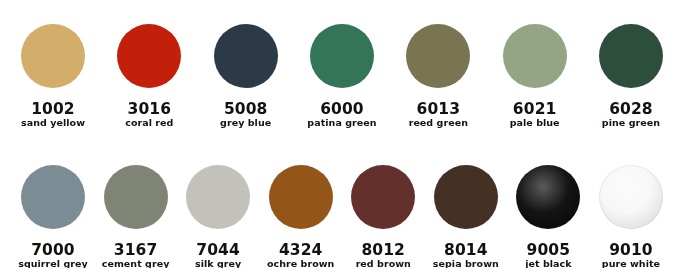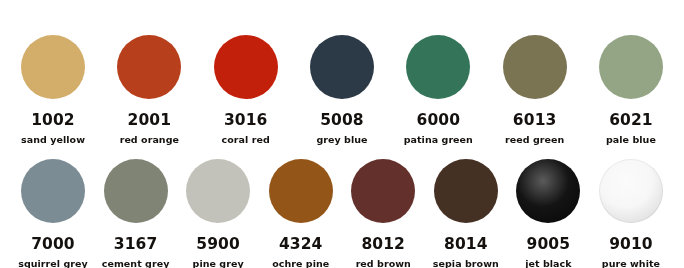--- a/index.html
+++ b/index.html
@@ -12,22 +12,22 @@
     background: #ffffff;
     font-family: "DejaVu Sans", "Liberation Sans", sans-serif;
     overflow: hidden;
   }
   #palette-sheet {
     width: 684px;
     height: 268px;
     box-sizing: border-box;
     display: flex;
     flex-direction: column;
-    justify-content: flex-end;
-    padding-top: 4px;
+    justify-content: space-between;
+    padding-top: 24px;
   }
   .swatch-row {
     display: flex;
     flex-direction: row;
     justify-content: space-between;
     align-items: flex-start;
     padding: 0 14px;
     box-sizing: border-box;
     width: 684px;
   }
@@ -49,44 +49,38 @@
   .swatch-code {
     margin-top: 14px;
     font-size: 15.5px;
     font-weight: bold;
     color: #15110f;
     letter-spacing: 0.1px;
     line-height: 1;
     white-space: nowrap;
   }
   .swatch-name {
-    margin-top: 6px;
     font-size: 9.5px;
     font-weight: bold;
     color: #15110f;
     line-height: 1;
     white-space: nowrap;
     letter-spacing: 0.05px;
   }
 </style>
 </head>
 <body>
 
 <div id="palette-sheet">
 
   <div class="swatch-row">
     <div class="swatch-cell">
       <span class="swatch-disc" style="background: rgb(211, 173, 106);"></span>
       <span class="swatch-code">1002</span>
       <span class="swatch-name">sand yellow</span>
-    </div>
-    <div class="swatch-cell">
-      <span class="swatch-disc" style="background: rgb(184, 63, 28);"></span>
-      <span class="swatch-code">2001</span>
-      <span class="swatch-name">red orange</span>
     </div>
     <div class="swatch-cell">
       <span class="swatch-disc" style="background: rgb(195, 32, 12);"></span>
       <span class="swatch-code">3016</span>
       <span class="swatch-name">coral red</span>
     </div>
     <div class="swatch-cell">
       <span class="swatch-disc" style="background: rgb(44, 58, 71);"></span>
       <span class="swatch-code">5008</span>
       <span class="swatch-name">grey blue</span>
@@ -99,42 +93,47 @@
     <div class="swatch-cell">
       <span class="swatch-disc" style="background: rgb(123, 116, 83);"></span>
       <span class="swatch-code">6013</span>
       <span class="swatch-name">reed green</span>
     </div>
     <div class="swatch-cell">
       <span class="swatch-disc" style="background: rgb(147, 165, 132);"></span>
       <span class="swatch-code">6021</span>
       <span class="swatch-name">pale blue</span>
     </div>
+    <div class="swatch-cell">
+      <span class="swatch-disc" style="background: rgb(45, 78, 61);"></span>
+      <span class="swatch-code">6028</span>
+      <span class="swatch-name">pine green</span>
+    </div>
   </div>
 
   <div class="swatch-row">
     <div class="swatch-cell">
       <span class="swatch-disc" style="background: rgb(124, 140, 149);"></span>
       <span class="swatch-code">7000</span>
       <span class="swatch-name">squirrel grey</span>
     </div>
     <div class="swatch-cell">
       <span class="swatch-disc" style="background: rgb(128, 132, 117);"></span>
       <span class="swatch-code">3167</span>
       <span class="swatch-name">cement grey</span>
     </div>
     <div class="swatch-cell">
       <span class="swatch-disc" style="background: rgb(195, 194, 186);"></span>
-      <span class="swatch-code">5900</span>
-      <span class="swatch-name">pine grey</span>
+      <span class="swatch-code">7044</span>
+      <span class="swatch-name">silk grey</span>
     </div>
     <div class="swatch-cell">
       <span class="swatch-disc" style="background: rgb(148, 86, 24);"></span>
       <span class="swatch-code">4324</span>
-      <span class="swatch-name">ochre pine</span>
+      <span class="swatch-name">ochre brown</span>
     </div>
     <div class="swatch-cell">
       <span class="swatch-disc" style="background: rgb(99, 48, 43);"></span>
       <span class="swatch-code">8012</span>
       <span class="swatch-name">red brown</span>
     </div>
     <div class="swatch-cell">
       <span class="swatch-disc" style="background: rgb(69, 48, 36);"></span>
       <span class="swatch-code">8014</span>
       <span class="swatch-name">sepia brown</span>

